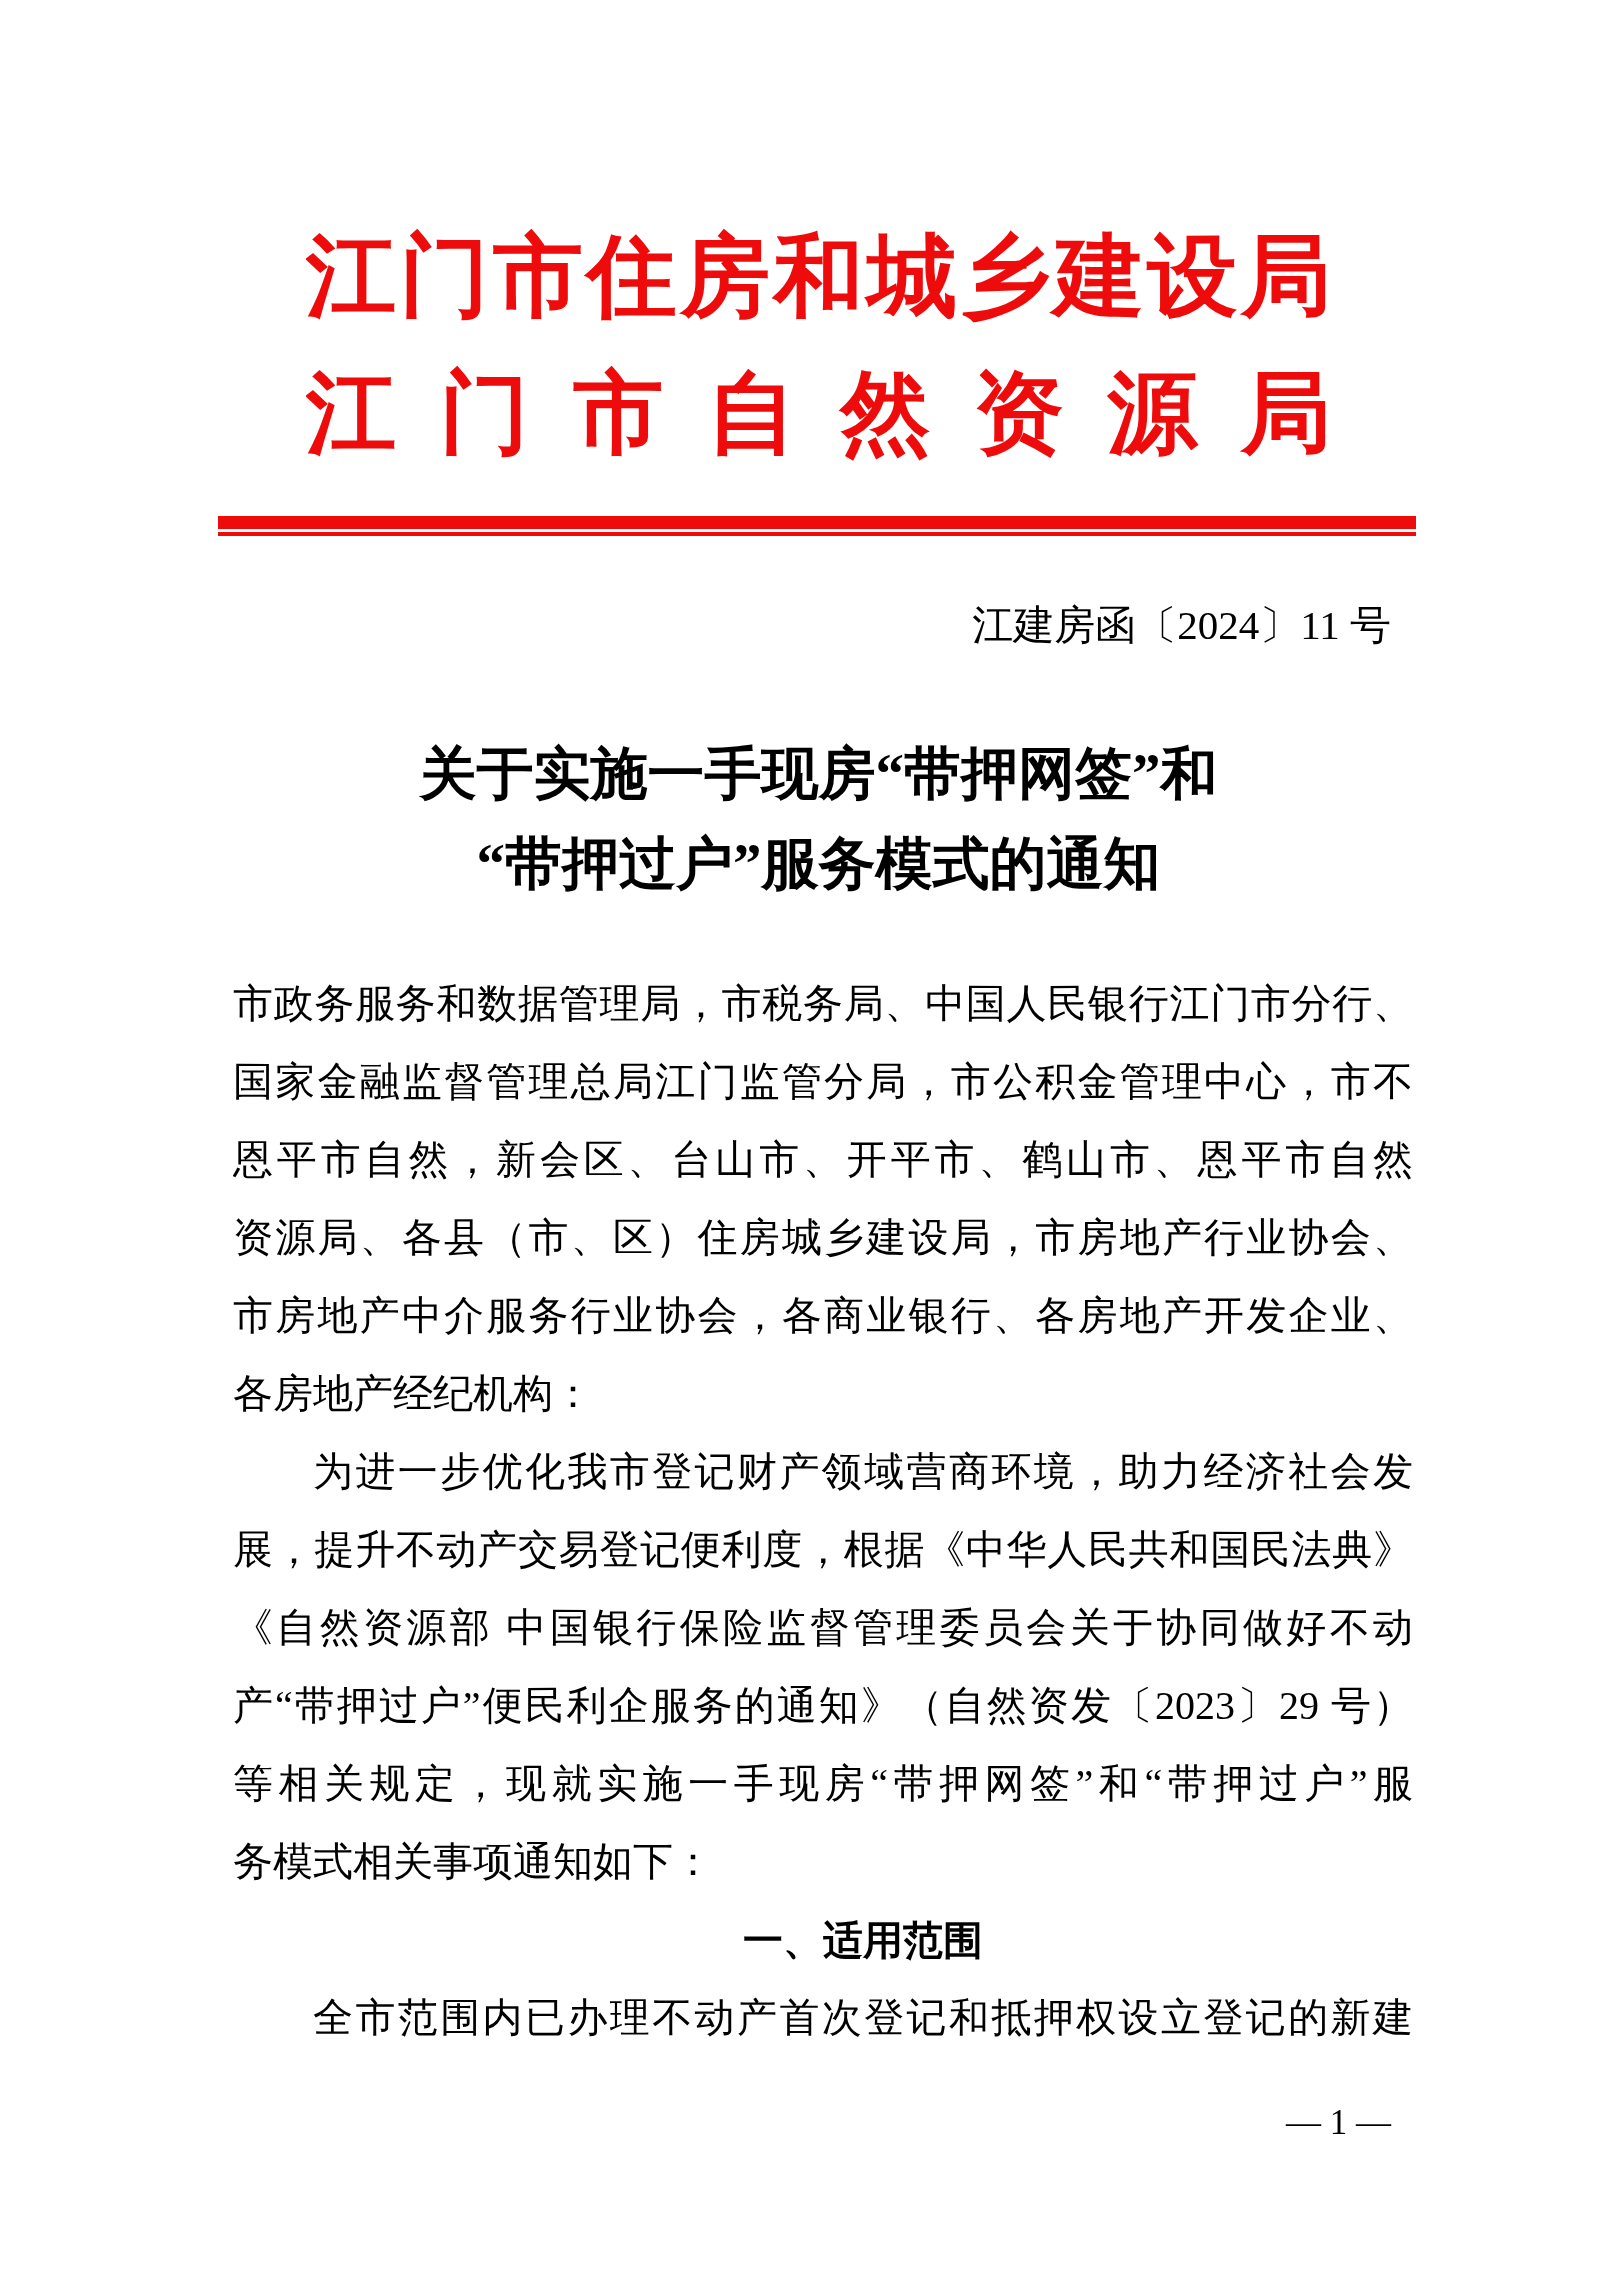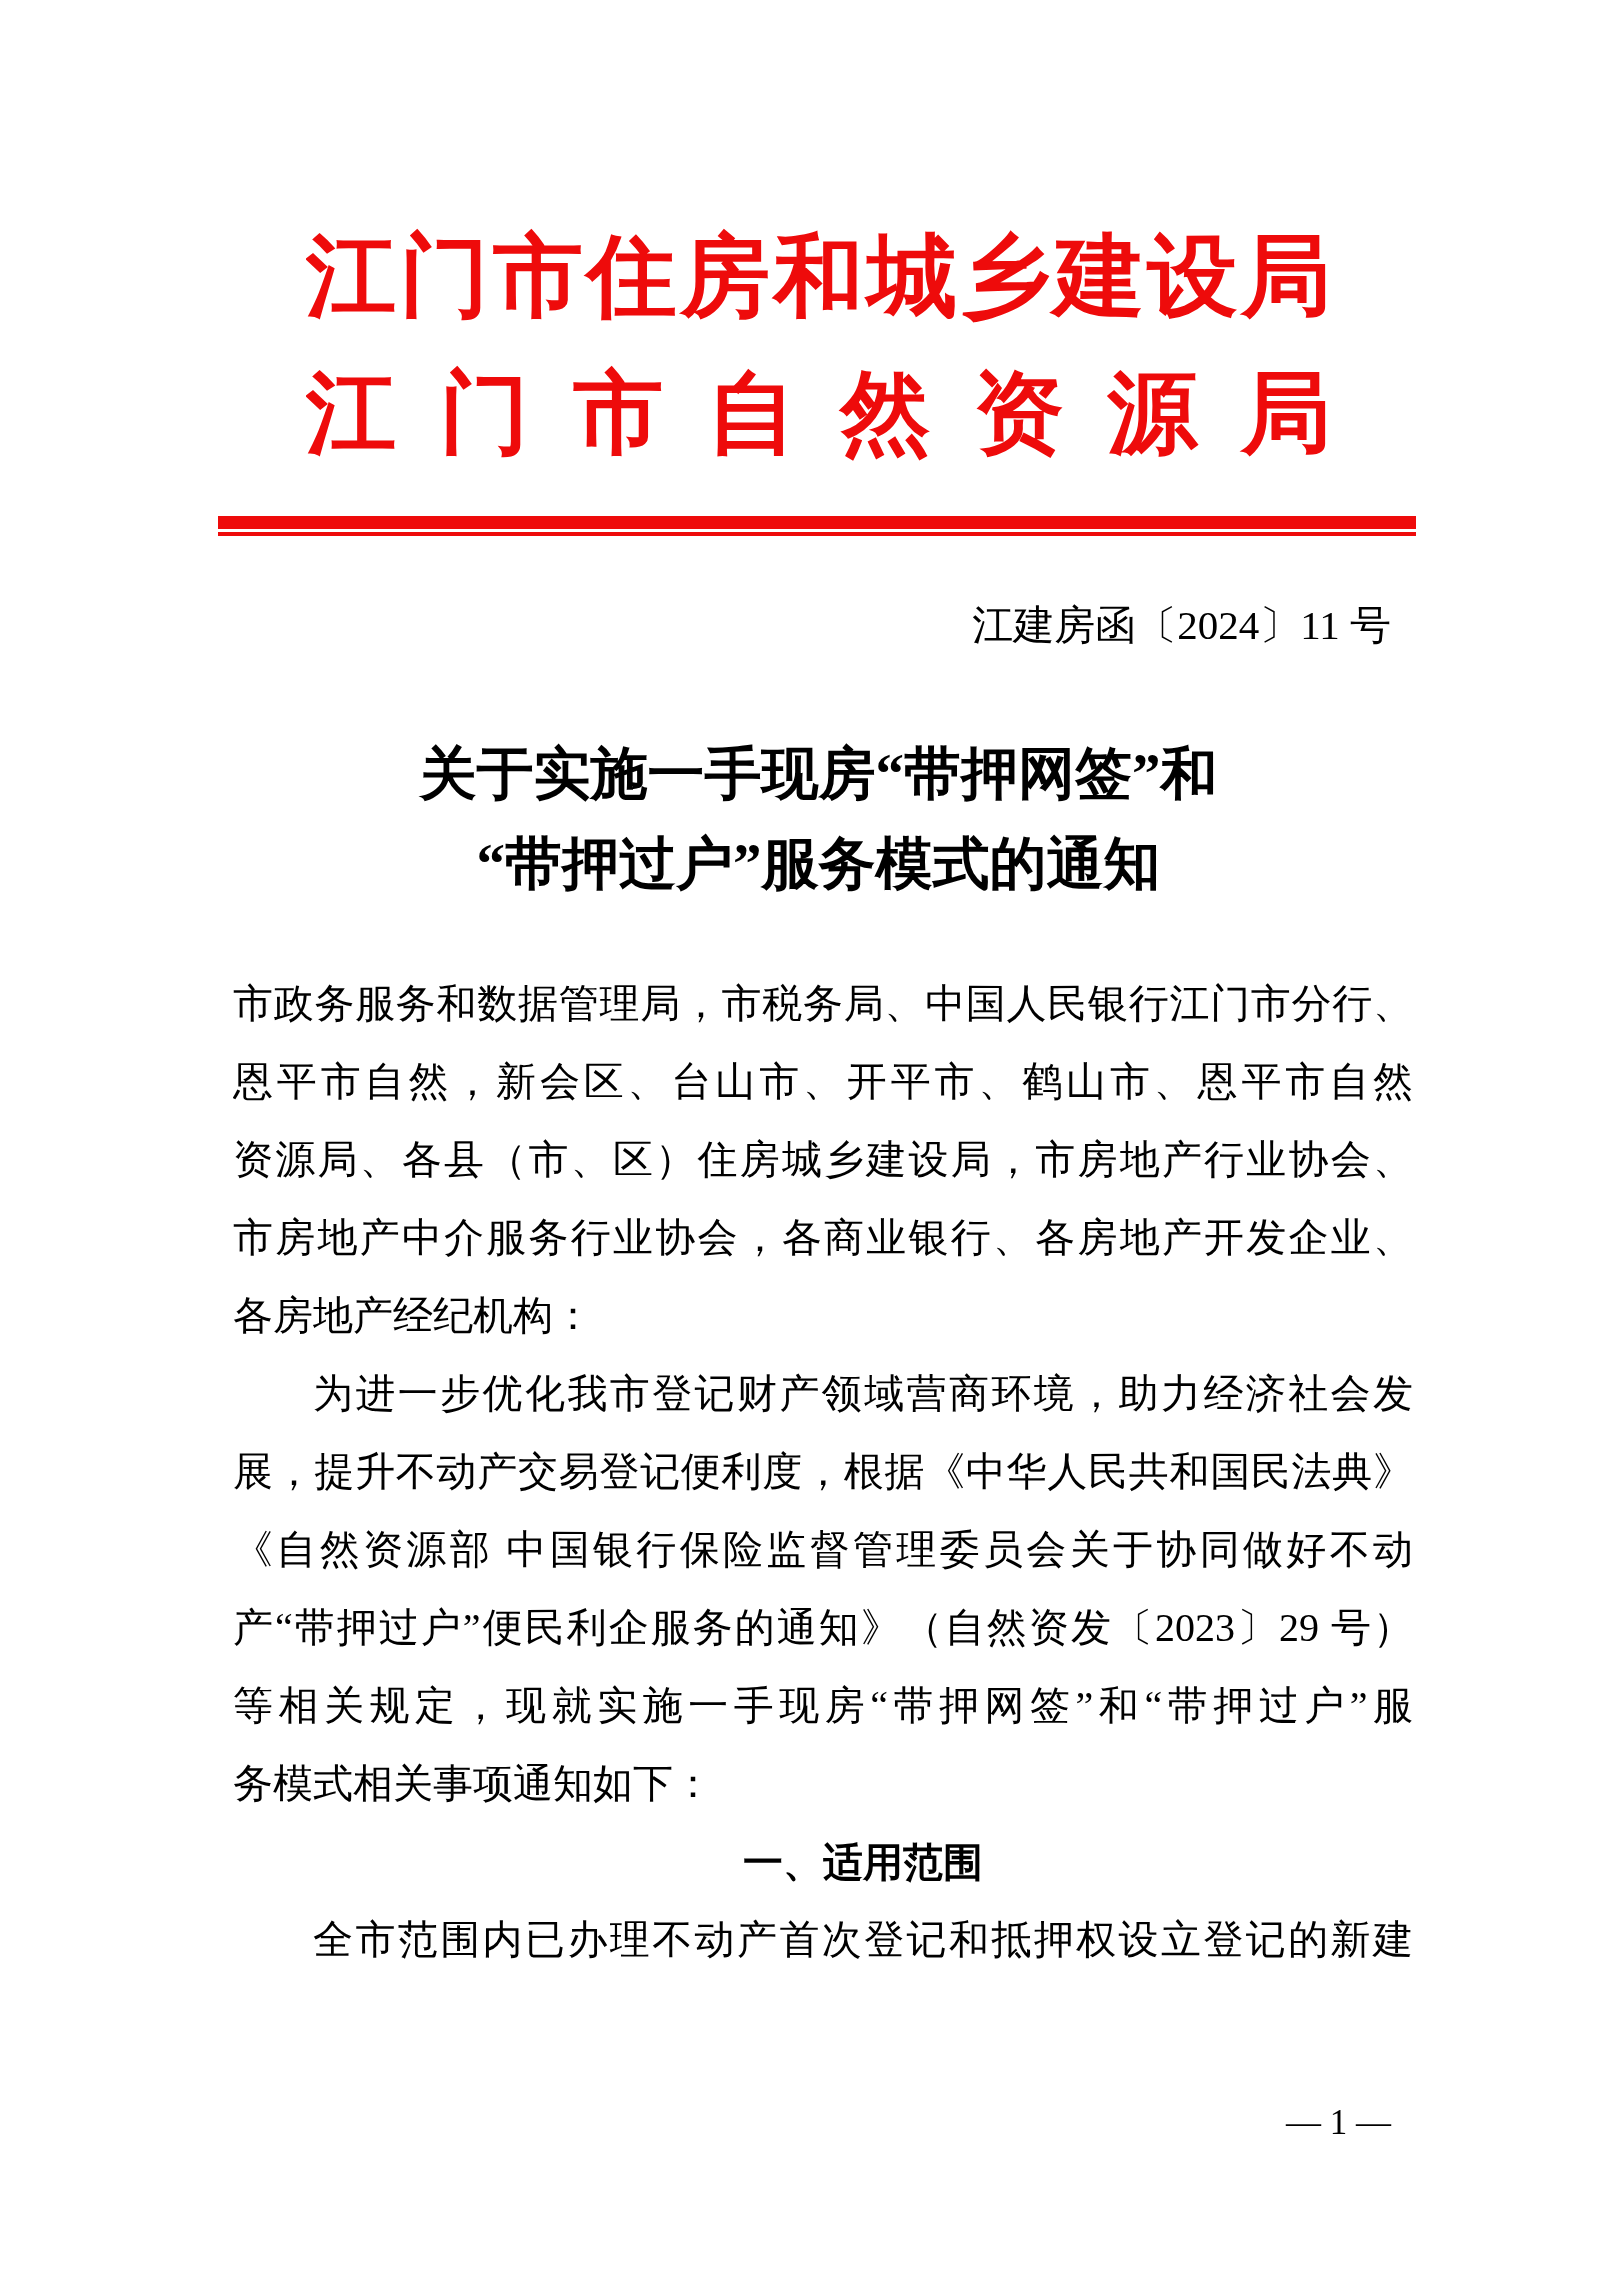--- a/index.html
+++ b/index.html
@@ -127,20 +127,21 @@
 
   <div class="doc-number">江建房函〔2024〕11 号</div>
 
   <div class="title-block">
     <div>关于实施一手现房“带押网签”和</div>
     <div>“带押过户”服务模式的通知</div>
   </div>
 
   <div class="body-block">
     <div class="bl">市政务服务和数据管理局，市税务局、中国人民银行江门市分行、</div>
+    <div class="bl">国家金融监督管理总局江门监管分局，市公积金管理中心，市不</div>
     <div class="bl">恩平市自然，新会区、台山市、开平市、鹤山市、恩平市自然</div>
     <div class="bl">资源局、各县（市、区）住房城乡建设局，市房地产行业协会、</div>
     <div class="bl">市房地产中介服务行业协会，各商业银行、各房地产开发企业、</div>
     <div class="bl short">各房地产经纪机构：</div>
     <div class="bl indent">为进一步优化我市登记财产领域营商环境，助力经济社会发</div>
     <div class="bl">展，提升不动产交易登记便利度，根据《中华人民共和国民法典》</div>
     <div class="bl">《自然资源部 中国银行保险监督管理委员会关于协同做好不动</div>
     <div class="bl">产“带押过户”便民利企服务的通知》（自然资发〔2023〕29 号）</div>
     <div class="bl">等相关规定，现就实施一手现房“带押网签”和“带押过户”服</div>
     <div class="bl short">务模式相关事项通知如下：</div>

